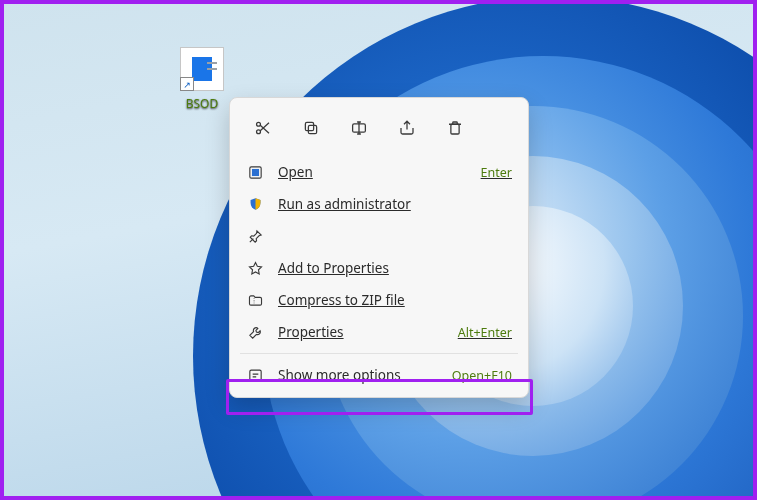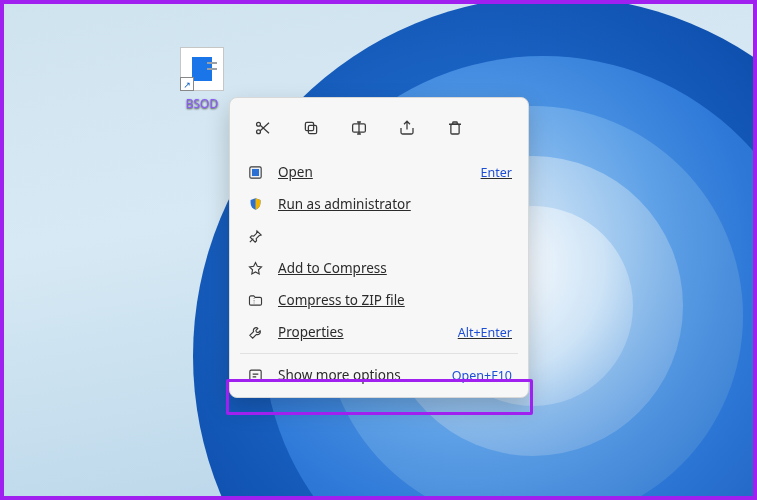--- a/index.html
+++ b/index.html
@@ -53,21 +53,21 @@
     }
     .icon-lines::before { width: 10px; top: 14px; right: 6px; }
     .icon-lines::after  { width: 10px; top: 20px; right: 6px; }
     .shortcut-arrow {
       position: absolute; left: -1px; bottom: -1px;
       width: 14px; height: 14px; background: #fff; border: 1px solid #888;
       display: flex; align-items: center; justify-content: center;
       font-size: 9px; color: #0a5dc1;
     }
     .icon-label {
-      color: #8b5cf6; font-size: 12px;
+      color: #4d7c0f; font-size: 12px;
       text-shadow: 0 1px 2px rgba(0,0,0,0.8);
     }
 
     .context-menu {
       position: absolute;
       left: 225px;
       top: 93px;
       width: 300px;
       background: #f7f7f7;
       border: 1px solid #d8d8d8;
@@ -89,21 +89,21 @@
     .menu-item {
       display: flex; align-items: center;
       padding: 7px 16px;
       gap: 14px;
       color: #2b2b2b;
       text-decoration: underline;
     }
     .menu-icon { width: 18px; height: 18px; flex: 0 0 18px; display: flex; align-items: center; justify-content: center; color: #3a3a3a;}
     .menu-icon svg { width: 17px; height: 17px; }
     .menu-label { flex: 1; }
-    .menu-shortcut { color: #1d4ed8; font-size: 12.5px; }
+    .menu-shortcut { color: #4d7c0f; font-size: 12.5px; }
 
     .separator {
       height: 1px; background: #e1e1e1; margin: 5px 10px;
     }
 
     .highlight-box {
       position: absolute;
       border: 3px solid #a020f0;
       border-radius: 2px;
       pointer-events: none;
@@ -193,21 +193,21 @@
         </svg>
     </span>
   </div>
 
   <div class="menu-item">
     <span class="menu-icon">
       <svg viewBox="0 0 24 24" fill="none" stroke="currentColor" stroke-width="1.6">
           <path d="M12 3.5l2.6 5.3 5.9.9-4.3 4.1 1 5.8L12 16.9l-5.2 2.7 1-5.8L3.5 9.7l5.9-.9L12 3.5z"></path>
         </svg>
     </span>
-    <span class="menu-label">Add to Compress</span>
+    <span class="menu-label">Add to Properties</span>
   </div>
 
   <div class="menu-item">
     <span class="menu-icon">
       <svg viewBox="0 0 24 24" fill="none" stroke="currentColor" stroke-width="1.6">
           <path d="M3.5 7.5a2 2 0 0 1 2-2h4l2 2h7a2 2 0 0 1 2 2v7a2 2 0 0 1-2 2h-13a2 2 0 0 1-2-2v-9z"></path>
           <path d="M10 9v1m0 2v1m0 2v1"></path>
         </svg>
     </span>
     <span class="menu-label">Compress to ZIP file</span>

